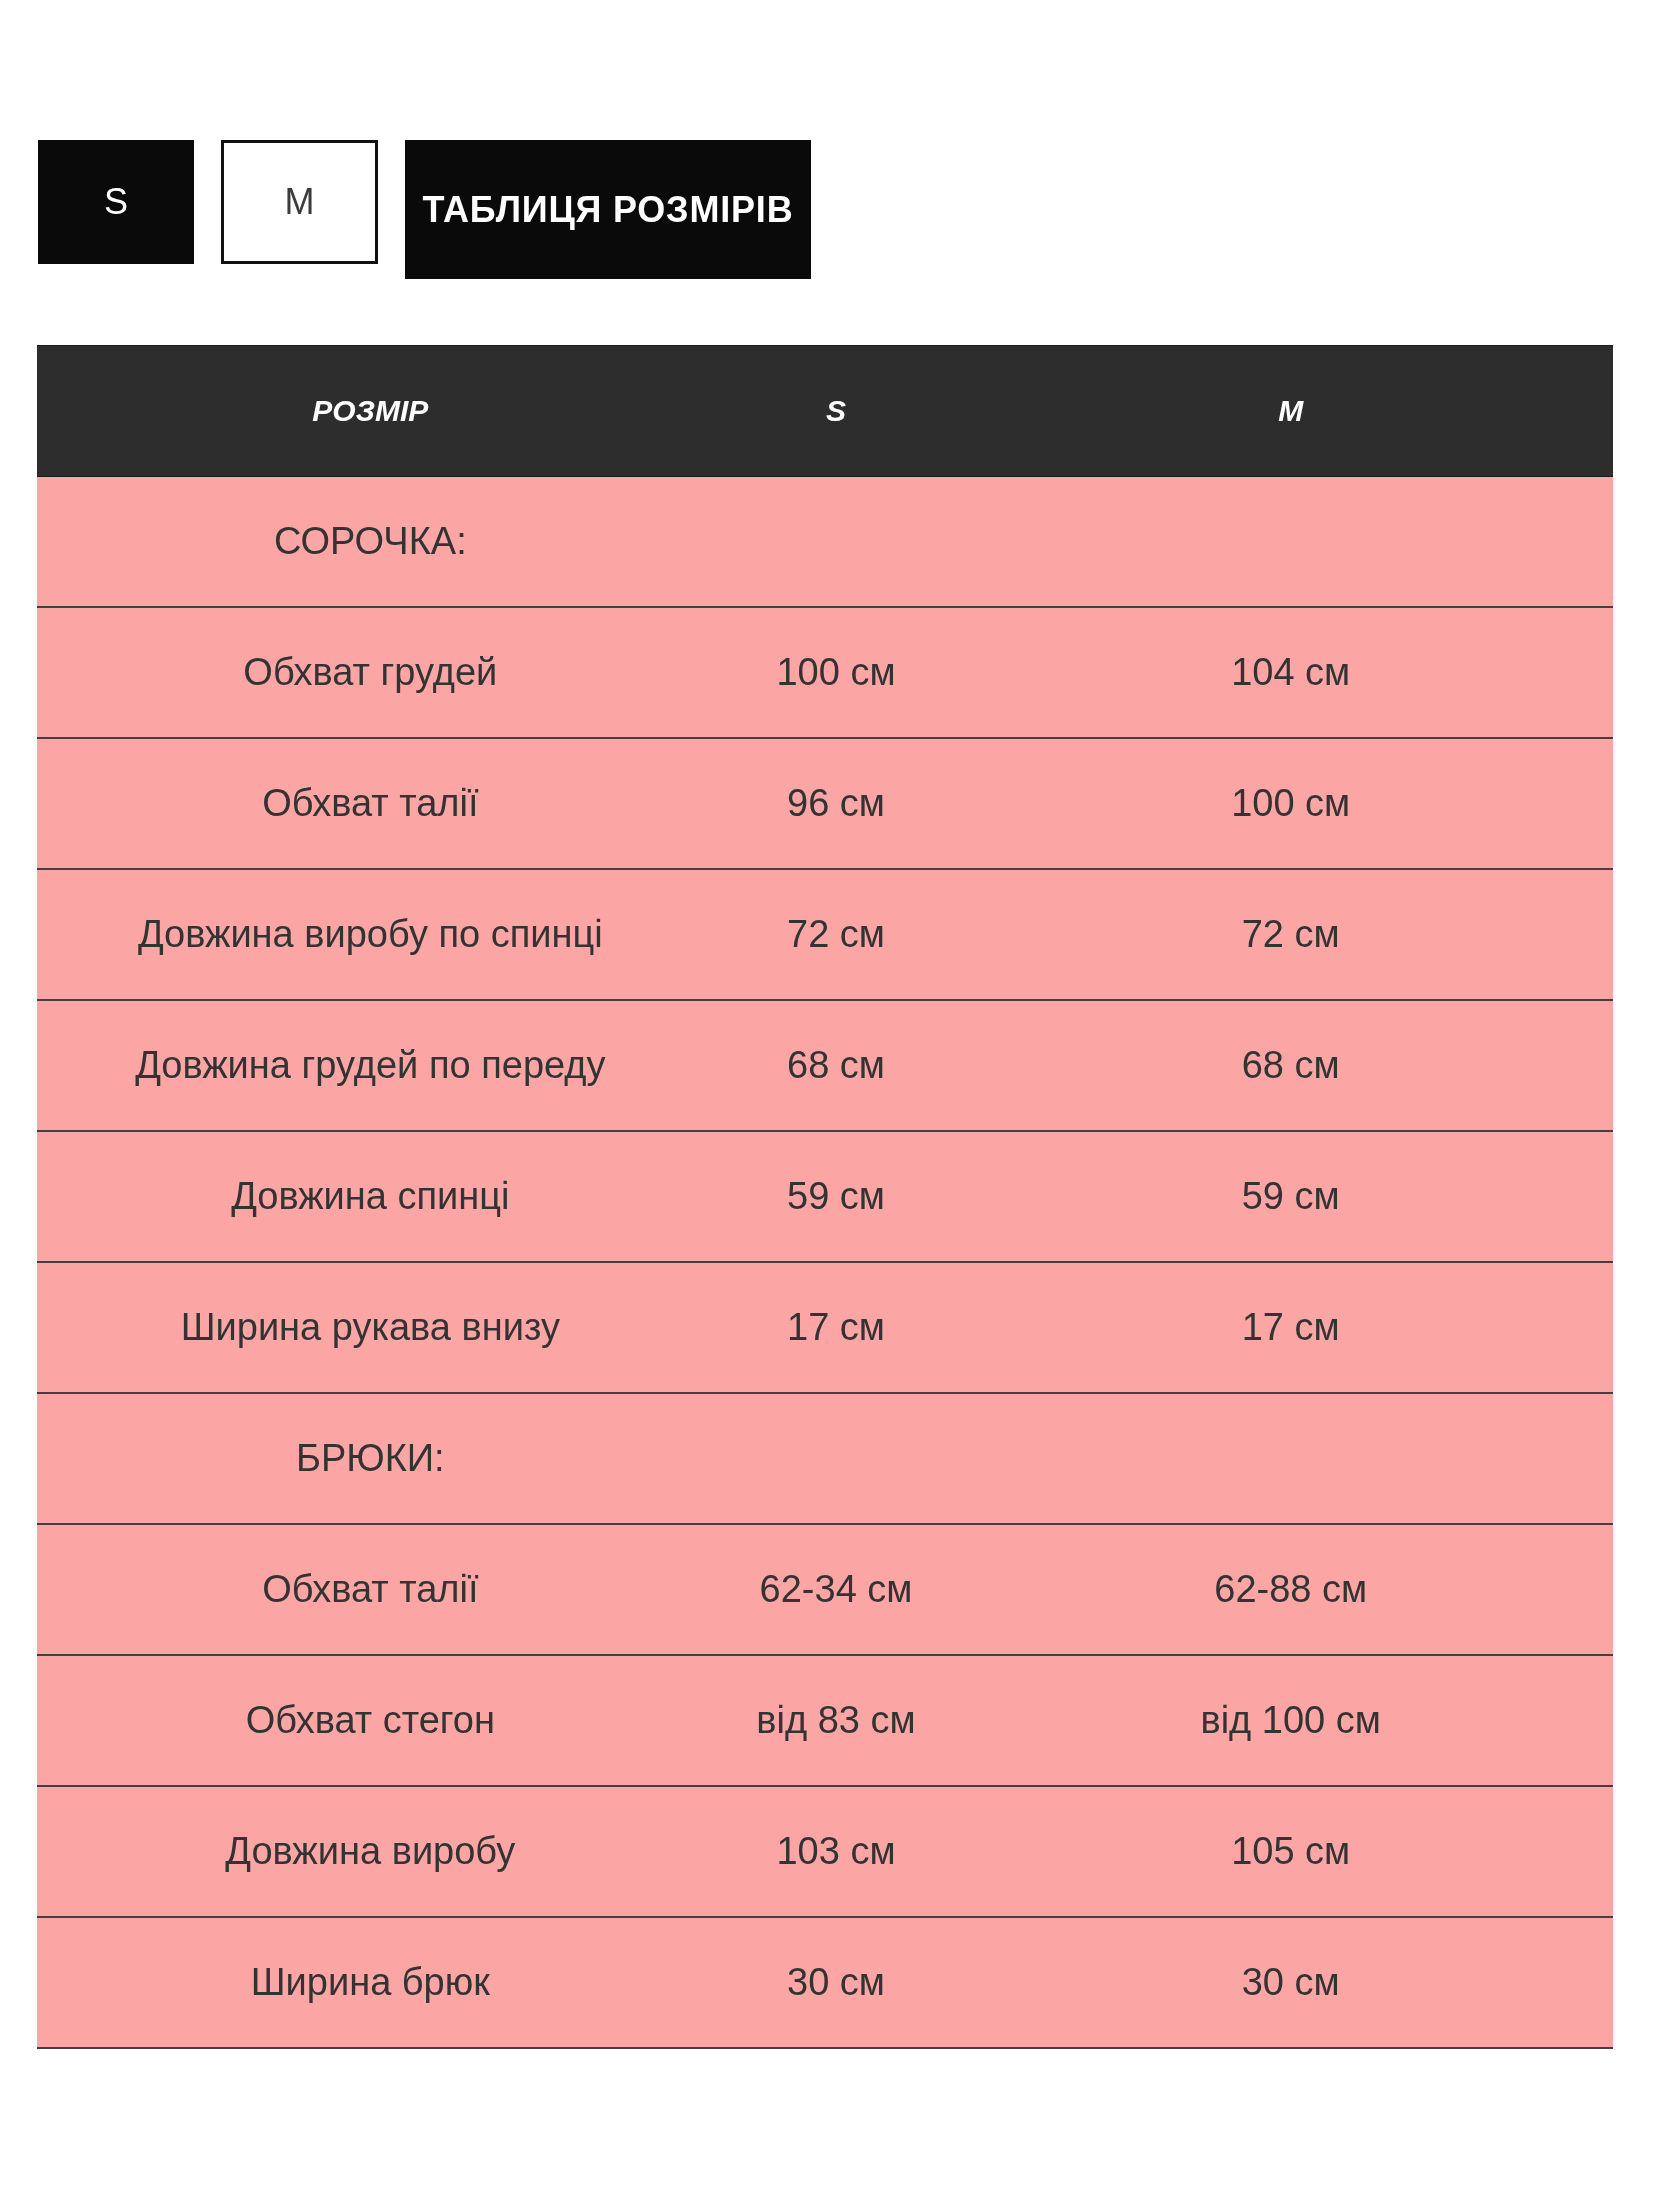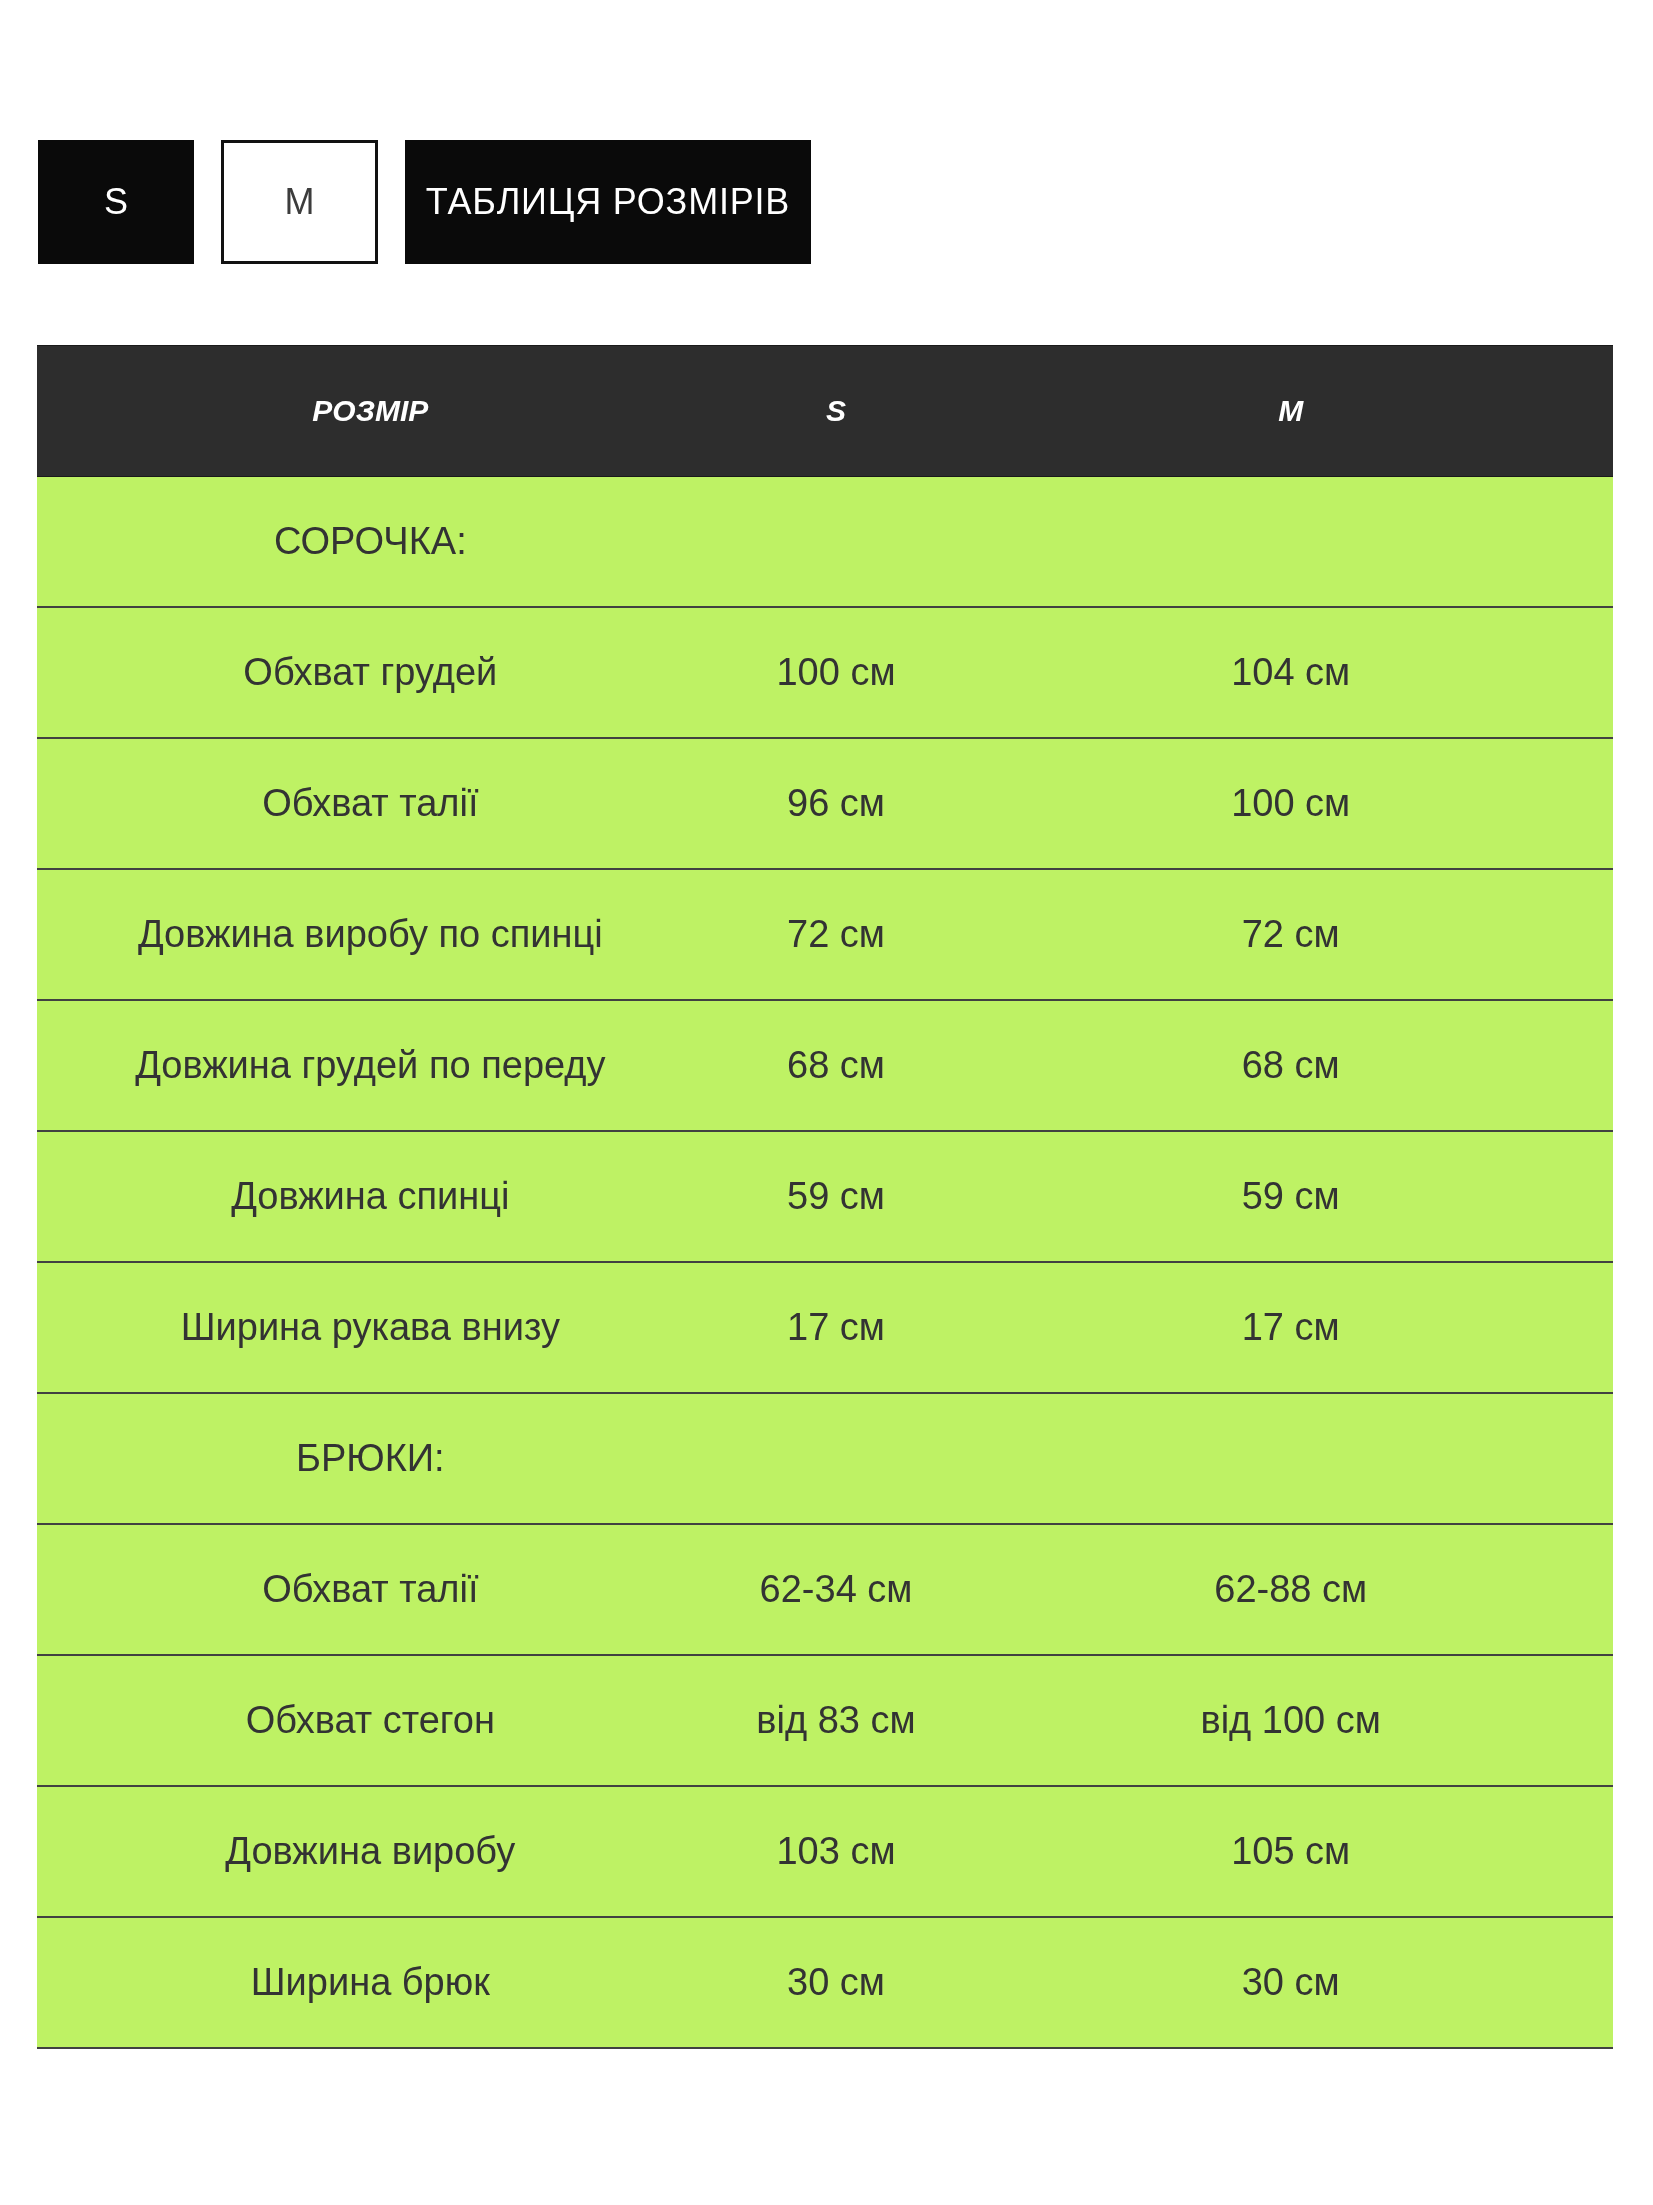--- a/index.html
+++ b/index.html
@@ -40,32 +40,33 @@
     color: #ffffff;
   }
   .size-btn.unselected {
     background: #ffffff;
     color: #3c3c3c;
     border: 3.3px solid #111111;
     width: 157px;
   }
   .table-btn {
     width: 406px;
-    height: 124px;
+    height: 139px;
     background: #0a0a0a;
     color: #ffffff;
     border: none;
     padding: 0;
     cursor: pointer;
     display: flex;
     align-items: center;
     justify-content: center;
     font-family: "Liberation Sans", sans-serif;
     font-size: 36px;
     letter-spacing: 0.8px;
+    font-weight: bold;
   }
   .size-table {
     position: absolute;
     top: 345px;
     left: 37px;
     width: 1576px;
   }
   .thead {
     height: 132px;
     background: #2d2d2d;
@@ -80,21 +81,21 @@
     font-size: 30px;
   }
   .trow {
     height: 131px;
     box-sizing: border-box;
     display: flex;
     align-items: center;
     font-size: 38px;
     color: #333333;
     border-bottom: 2.5px solid #414141;
-    background: #bef264;
+    background: #fca5a5;
   }
   .col1 { width: 42.3%; text-align: center; }
   .col2 { width: 16.8%; text-align: center; }
   .col3 { width: 40.9%; text-align: center; }
 </style>
 </head>
 <body>
 
 <div class="page">
 

